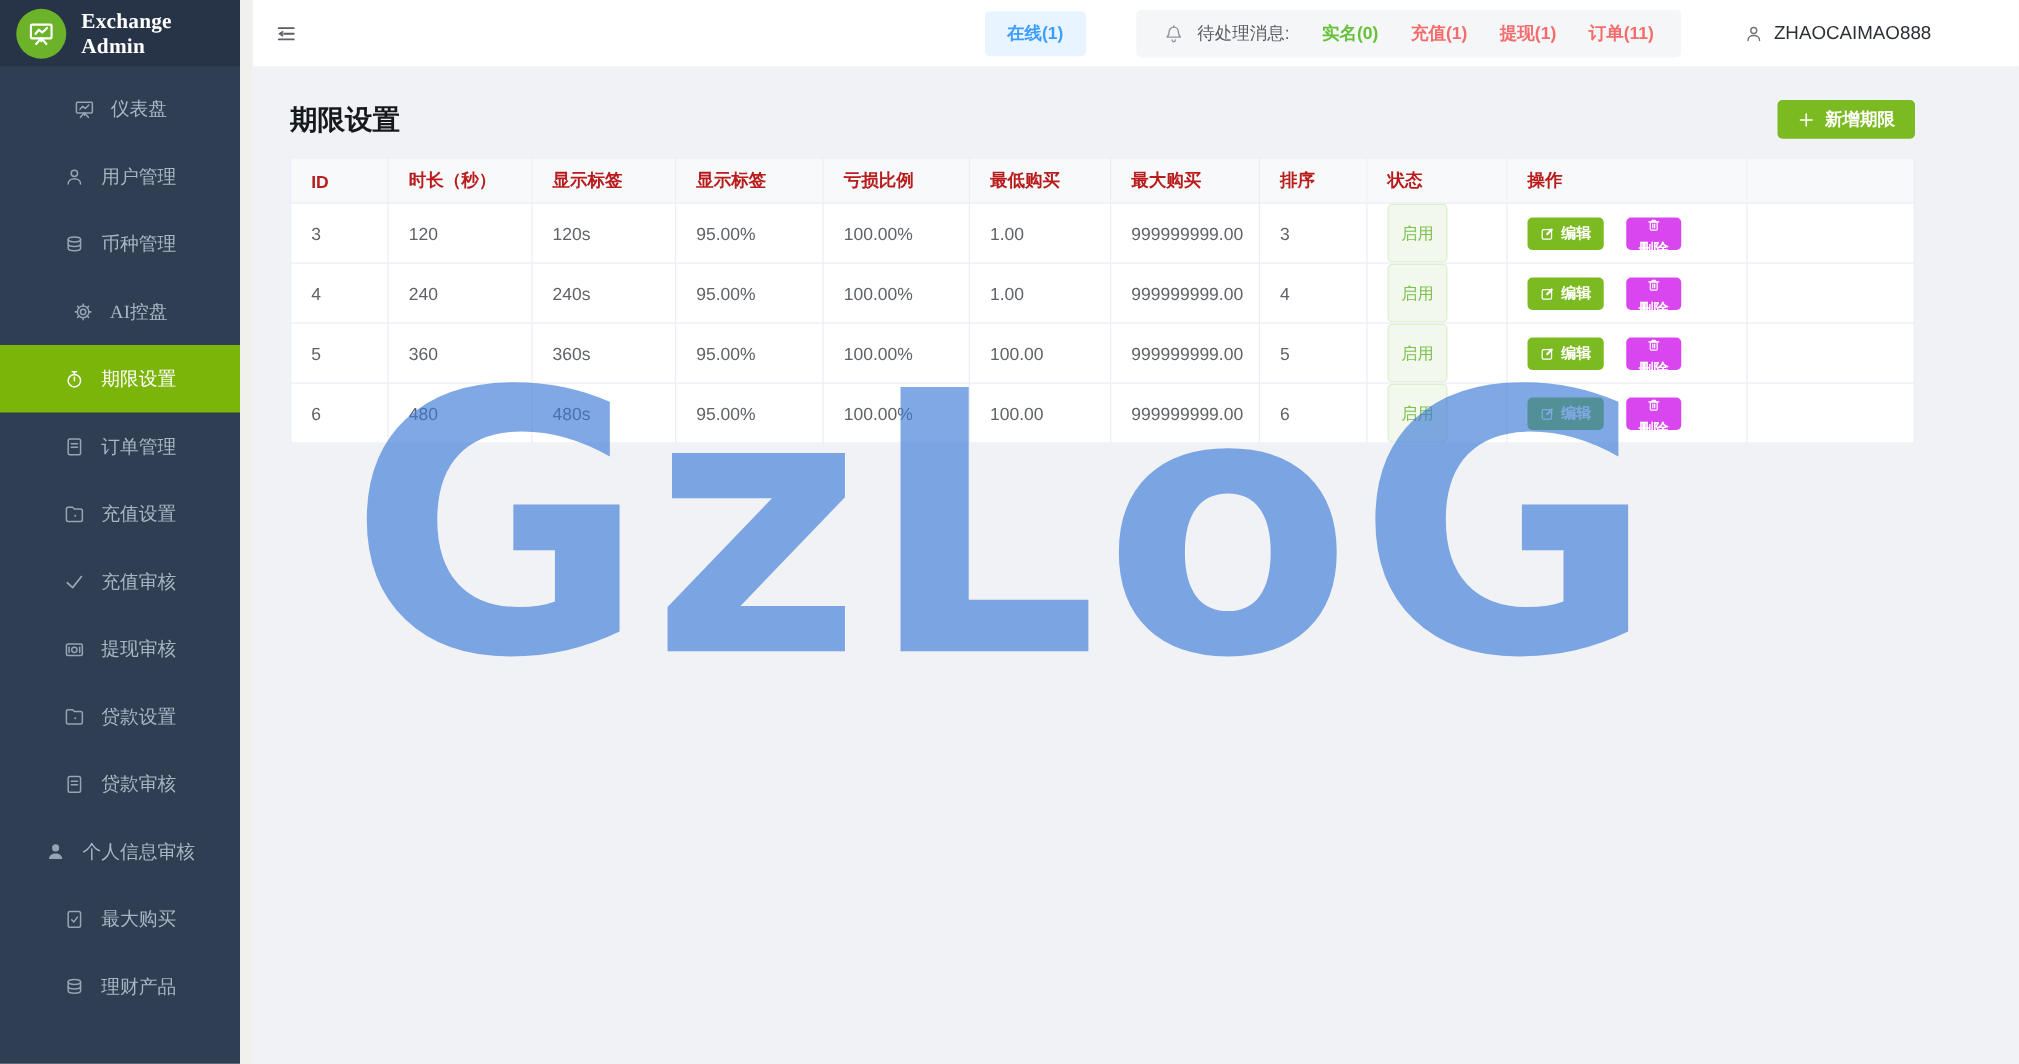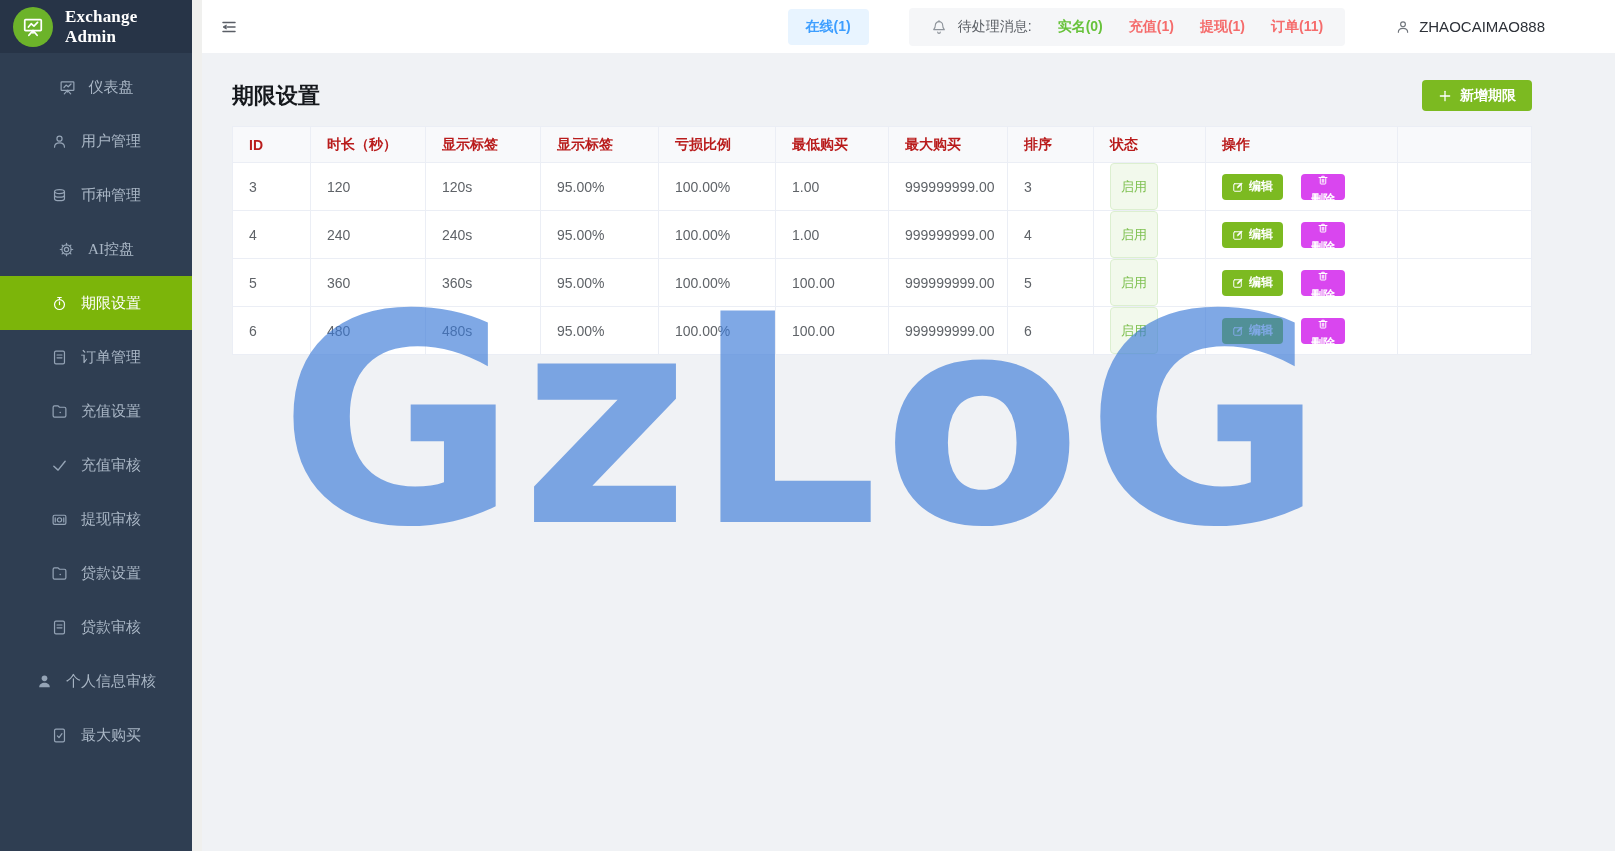--- a/index.html
+++ b/index.html
@@ -210,20 +210,30 @@
   <div class="menu-item">
     <span class="ico">
           <svg width="17" height="17" viewBox="0 0 24 24" fill="none" stroke="currentColor" stroke-width="1.7" stroke-linecap="round" stroke-linejoin="round">
             <rect x="5" y="3" width="14" height="18" rx="2"></rect>
             <polyline points="9 12.5 11.3 15 15.5 9.5"></polyline>
           </svg>
         </span>
     <span class="lbl">最大购买</span>
   </div>
 
+  <div class="menu-item">
+    <span class="ico">
+          <svg width="17" height="17" viewBox="0 0 24 24" fill="none" stroke="currentColor" stroke-width="1.7" stroke-linecap="round" stroke-linejoin="round">
+            <ellipse cx="12" cy="6.5" rx="7" ry="2.8"></ellipse>
+            <path d="M5 6.5v5c0 1.5 3.1 2.8 7 2.8s7-1.3 7-2.8v-5"></path>
+            <path d="M5 11.5v5c0 1.5 3.1 2.8 7 2.8s7-1.3 7-2.8v-5"></path>
+          </svg>
+        </span>
+    <span class="lbl">理财产品</span>
+  </div>
 </nav>
 </aside>
 <div class="scroll-strip"></div>
 
 <div class="main">
   <header class="topbar">
     <span class="hamburger ico">
         <svg width="18" height="18" viewBox="0 0 24 24" fill="none" stroke="currentColor" stroke-width="2" stroke-linecap="round" stroke-linejoin="round">
           <line x1="4" y1="6" x2="20" y2="6"></line>
           <line x1="10" y1="12" x2="20" y2="12"></line>

